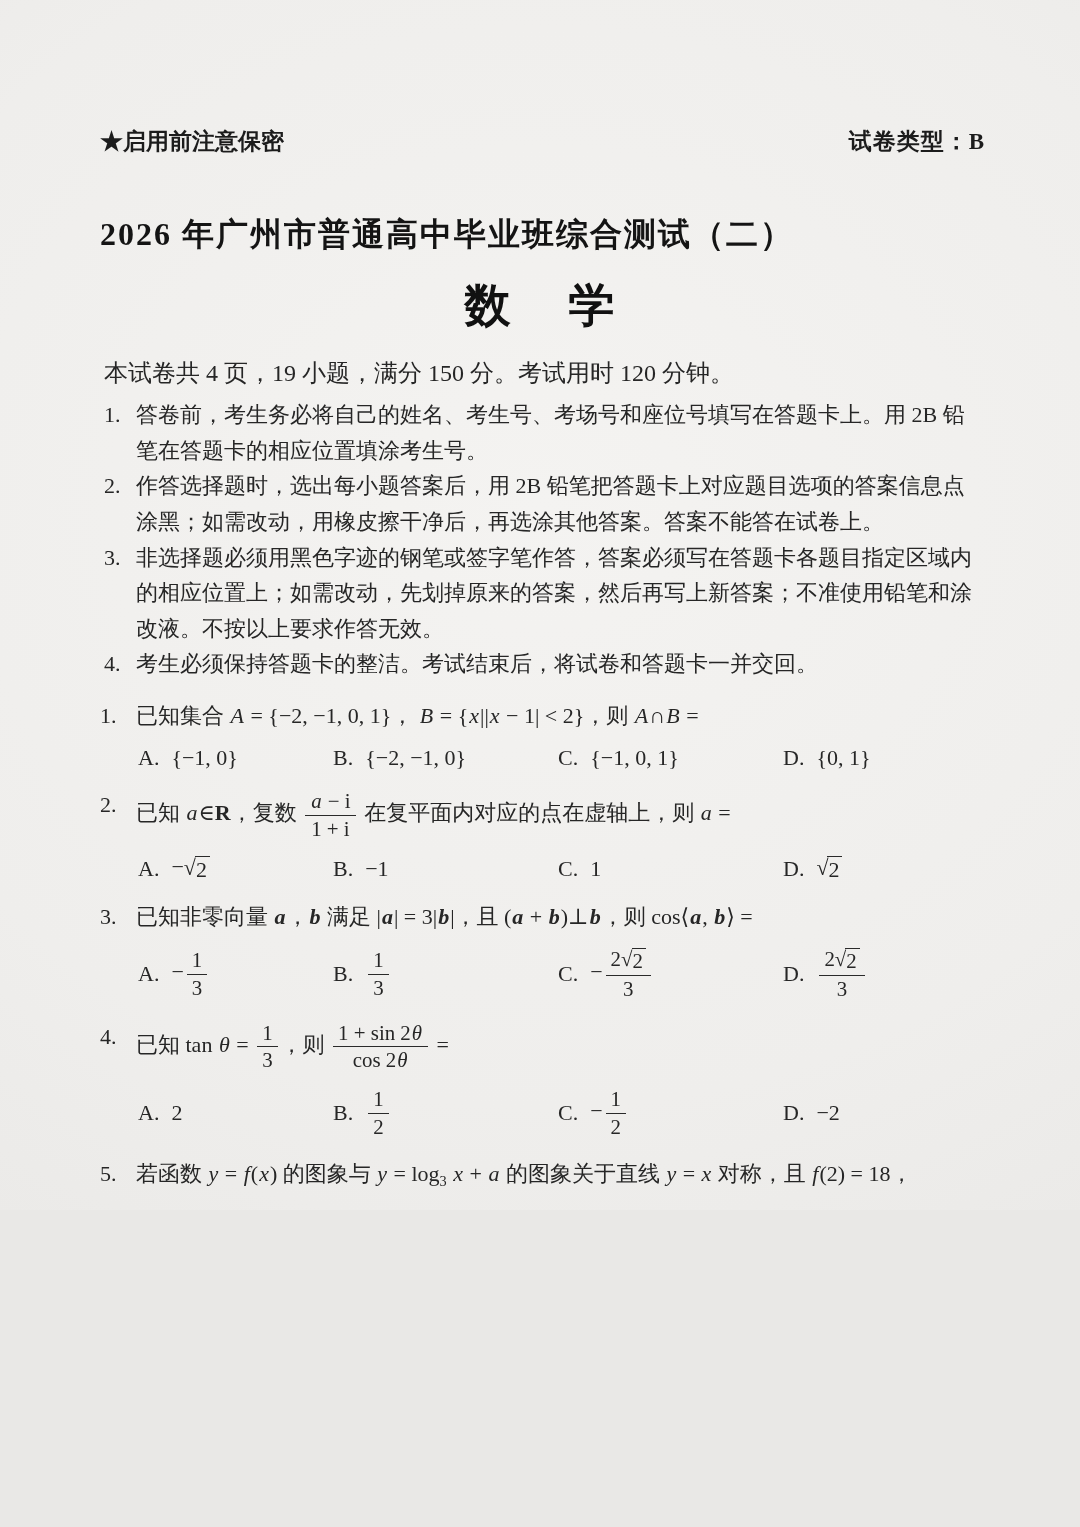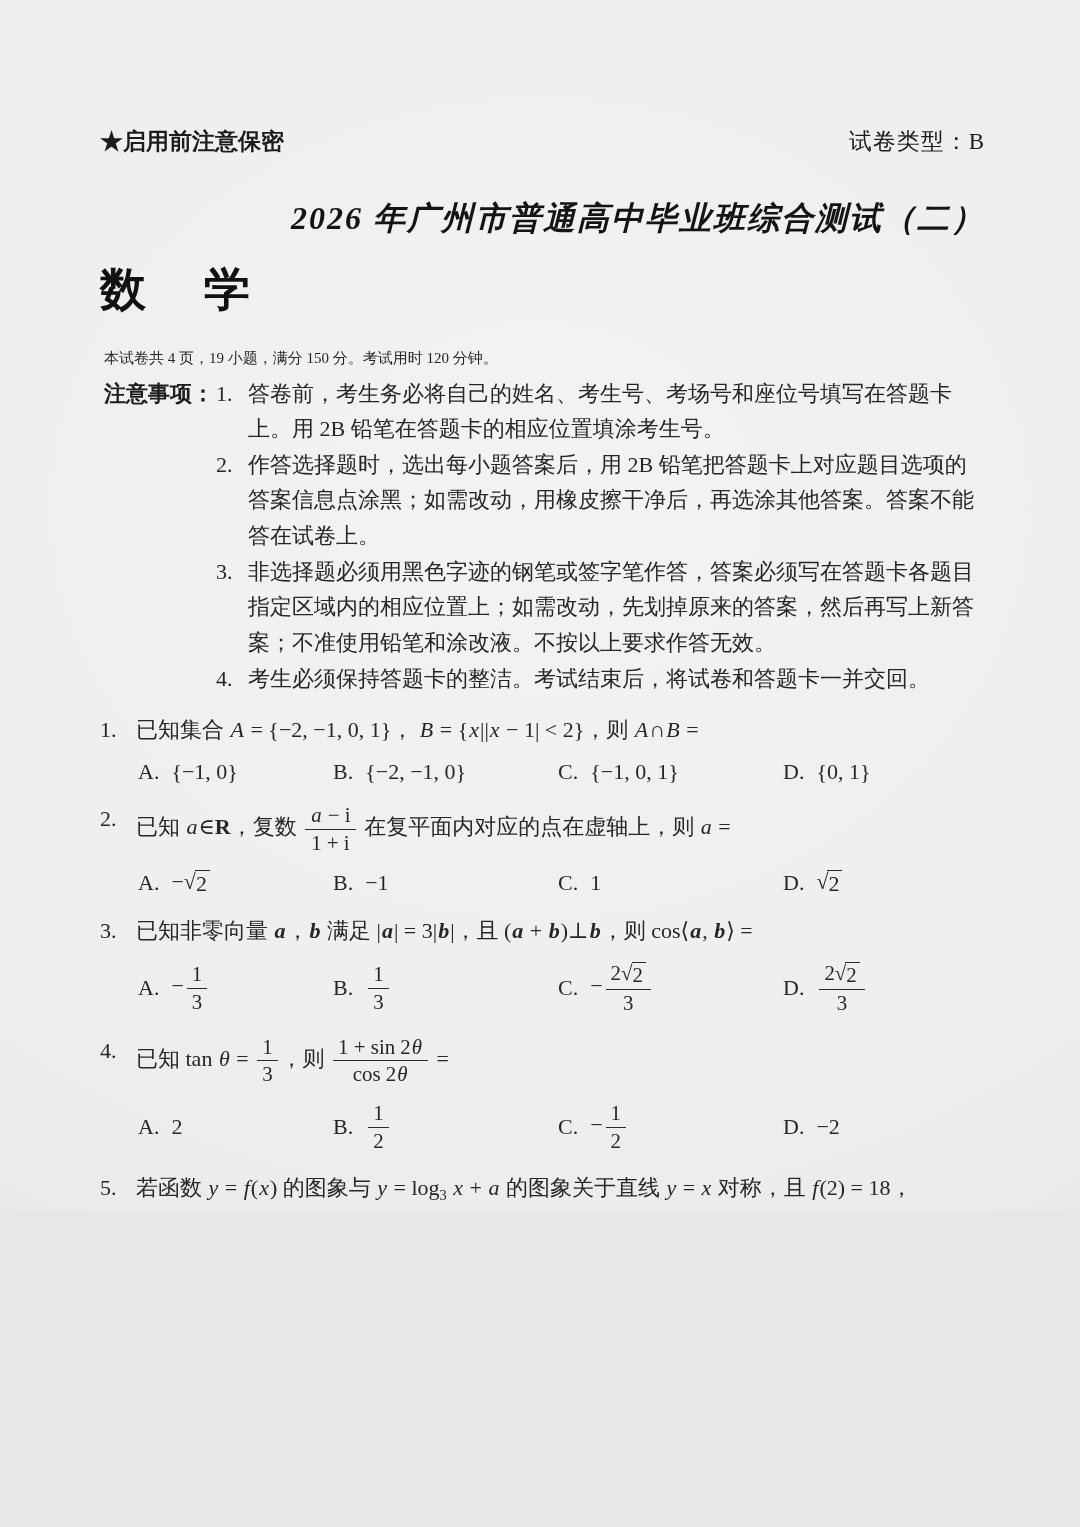--- a/index.html
+++ b/index.html
@@ -15,30 +15,30 @@
     width:1080px;height:1210px;
     box-sizing:border-box;
     padding:126px 95px 12px 100px;
     background:radial-gradient(ellipse 120% 90% at 50% 42%, #f4f3f1 0%, #efeeec 55%, #e7e6e4 100%);
     overflow:hidden;
   }
   .header-row{
     display:flex;justify-content:space-between;align-items:baseline;
     font-size:23px;font-weight:bold;color:#1c1c1c;
   }
-  .paper-type{font-weight:normal;letter-spacing:1px;margin-left:46px;}
+  .paper-type{font-weight:bold;letter-spacing:1px;margin-left:46px;}
   h1.exam-title{
-    margin:40px 0 0 0;text-align:right;
-    font-size:32px;font-weight:bold;color:#141414;letter-spacing:2px;font-style:italic;
+    margin:56px 0 0 0;text-align:left;
+    font-size:32px;font-weight:bold;color:#141414;letter-spacing:2px;
   }
   h2.subject-title{
-    margin:18px 0 0 0;text-align:left;
+    margin:18px 0 0 0;text-align:center;
     font-size:46px;font-weight:bold;color:#111;letter-spacing:6px;
   }
-  .meta{margin:26px 0 0 4px;font-size:15px;line-height:1.5;}
+  .meta{margin:18px 0 0 4px;font-size:24px;line-height:1.5;}
   .notice{display:flex;margin:6px 0 0 4px;font-size:22px;line-height:1.62;}
   .notice-label{flex:0 0 112px;white-space:nowrap;font-weight:bold;color:#1d1d1d;}
   .notice-items{flex:1;}
   .notice-item{display:flex;}
   .notice-item .n{flex:0 0 32px;}
   .notice-item .t{flex:1;}
   .section-heading{
     margin:30px 0 0 2px;
     font-size:22.5px;font-weight:bold;color:#161616;line-height:1.7;
     padding-left:50px;text-indent:-50px;
@@ -81,21 +81,20 @@
     <span>★启用前注意保密</span>
     <span class="paper-type">试卷类型：B</span>
   </div>
 
   <h1 class="exam-title">2026 年广州市普通高中毕业班综合测试（二）</h1>
   <h2 class="subject-title">数　学</h2>
 
   <p class="meta">本试卷共 4 页，19 小题，满分 150 分。考试用时 120 分钟。</p>
 
   <div class="notice">
-    <span class="notice-label">注意事项：</span>
     <div class="notice-items">
       <div class="notice-item">
         <span class="n">1.</span>
         <span class="t">答卷前，考生务必将自己的姓名、考生号、考场号和座位号填写在答题卡上。用 2B 铅笔在答题卡的相应位置填涂考生号。</span>
       </div>
       <div class="notice-item">
         <span class="n">2.</span>
         <span class="t">作答选择题时，选出每小题答案后，用 2B 铅笔把答题卡上对应题目选项的答案信息点涂黑；如需改动，用橡皮擦干净后，再选涂其他答案。答案不能答在试卷上。</span>
       </div>
       <div class="notice-item">

